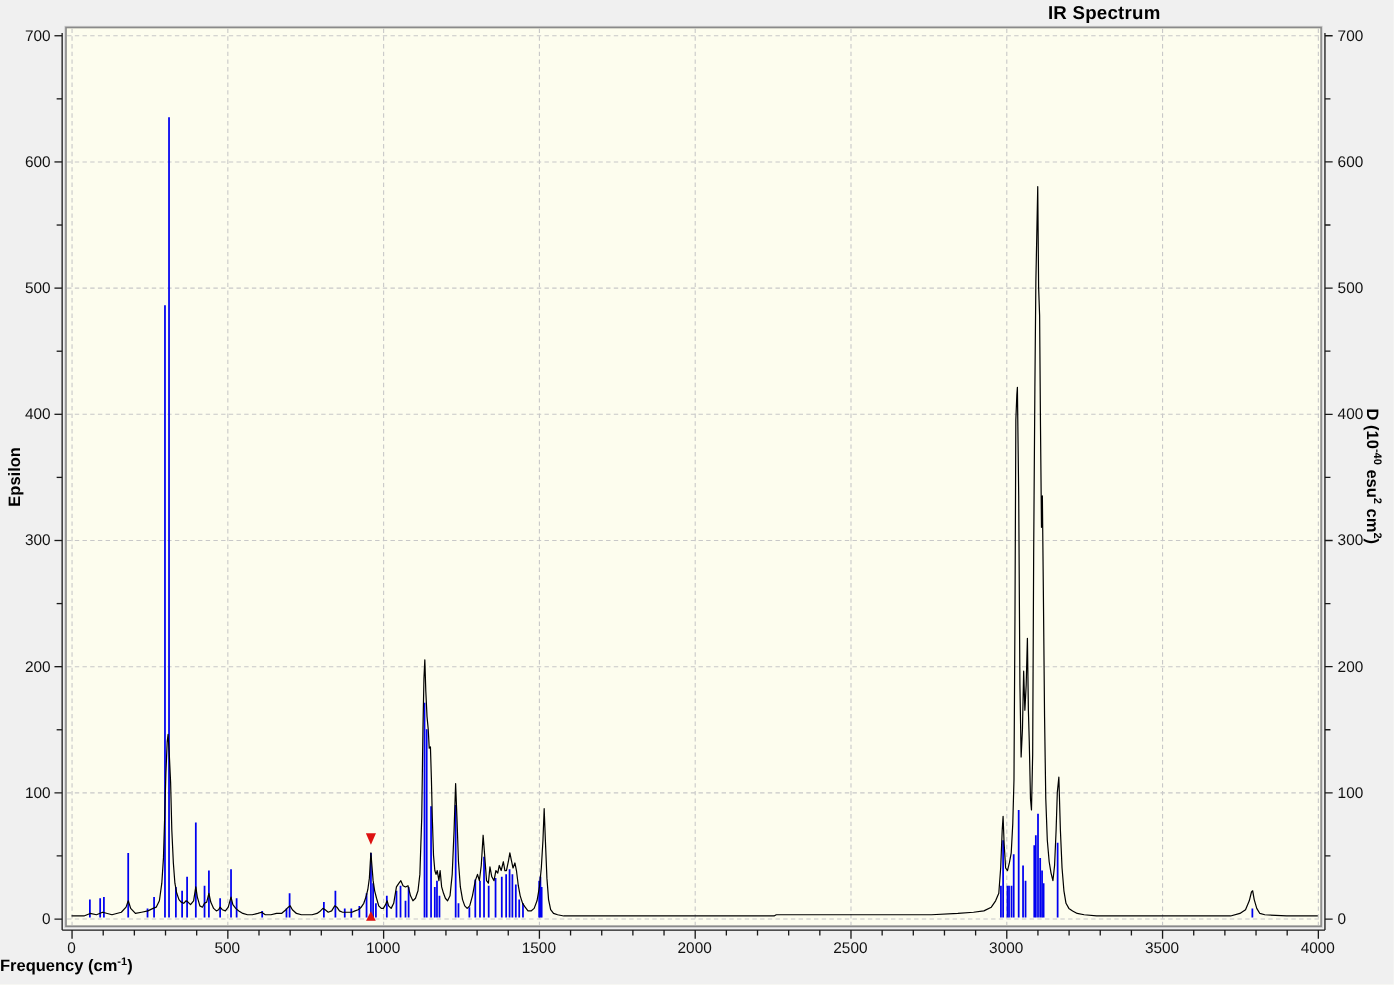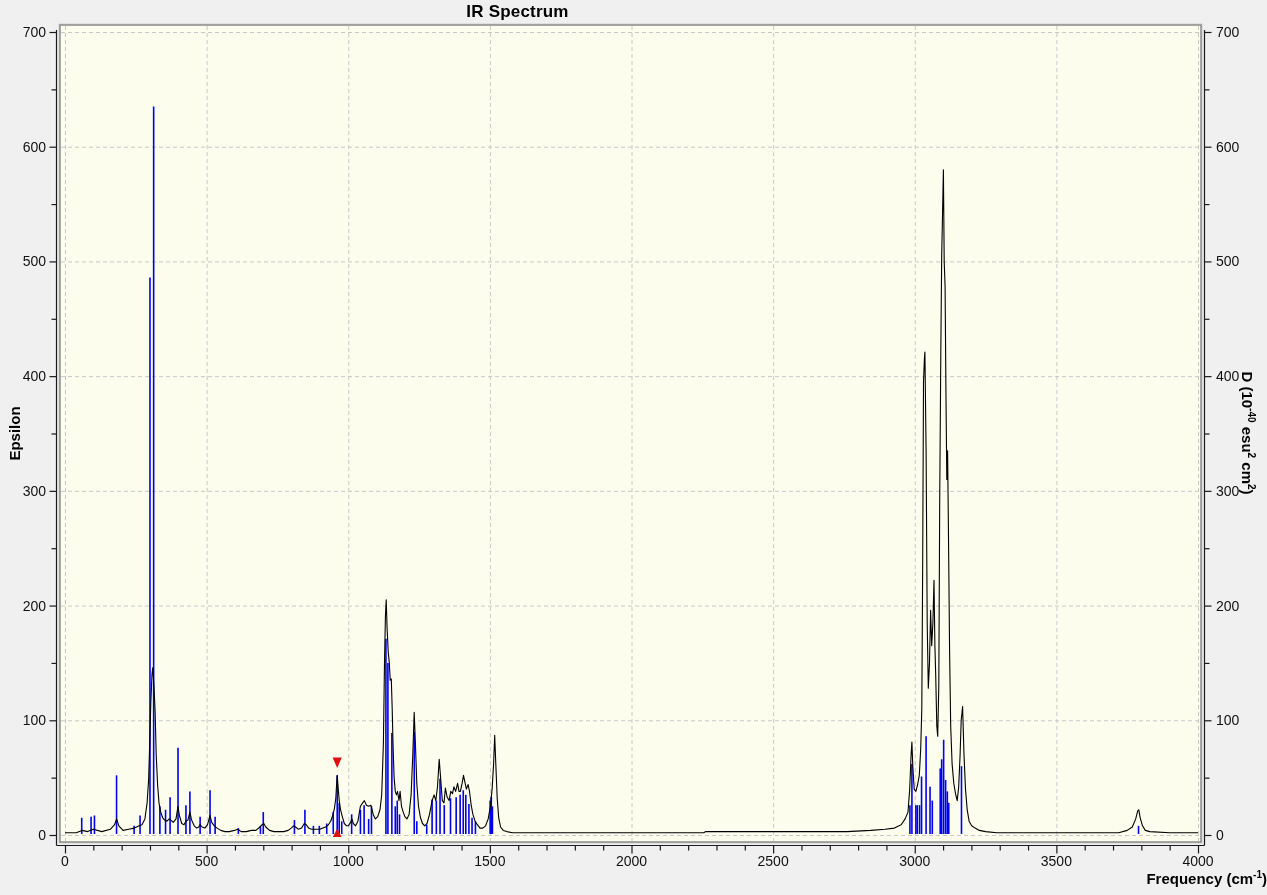--- a/index.html
+++ b/index.html
@@ -1,20 +1,20 @@
 <!DOCTYPE html>
 <html><head>
 <meta charset="utf-8">
 <style>
   html,body{margin:0;padding:0;}
   body{font-family:"Liberation Sans",sans-serif;}
   #window{position:relative;width:1267px;height:895px;background:#f0f0f0;overflow:hidden;}
-  #chart-title{position:absolute;left:0;top:2px;width:1035px;text-align:center;
-    font-size:17px;font-weight:bold;color:#000;letter-spacing:0.2px;}
-  #x-axis-title{position:absolute;left:0;top:869px;width:1267px;text-align:right;
+  #chart-title{position:absolute;left:0;top:2px;width:1035px;text-align:right;
+    font-size:17px;font-weight:bold;color:#000;letter-spacing:0.2px;padding-left:20px;}
+  #x-axis-title{position:absolute;left:0;top:869px;width:1267px;text-align:left;
     font-size:15px;font-weight:bold;color:#000;}
   .rot-label{position:absolute;white-space:nowrap;font-size:15px;font-weight:bold;color:#000;}
   #y-left-title{left:-56px;top:425px;width:140px;text-align:center;transform:rotate(-90deg);}
   #y-right-title{left:1158px;top:424px;width:180px;text-align:center;transform:rotate(90deg);}
   sup{font-size:10px;}
   svg{position:absolute;left:0;top:0;}
   svg text{font-family:"Liberation Sans",sans-serif;}
 </style>
 </head>
 <body>

